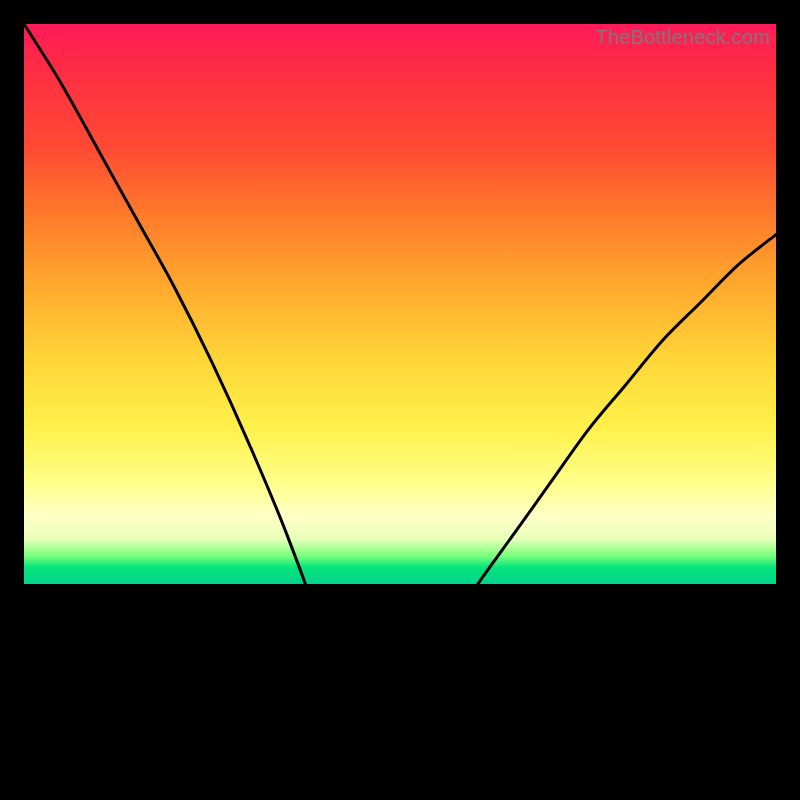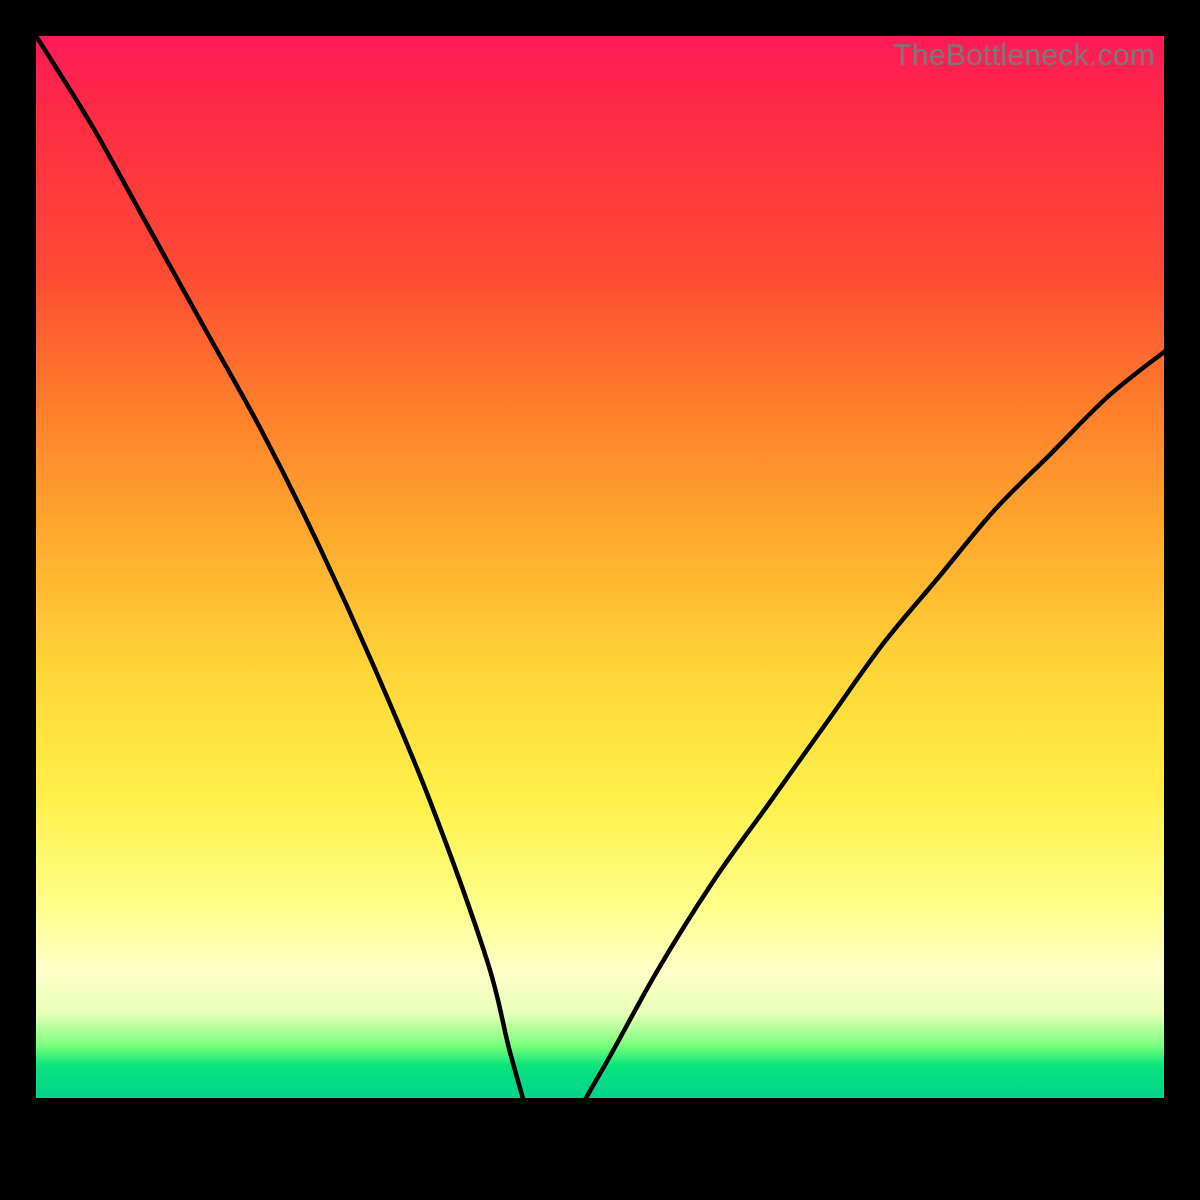--- a/index.html
+++ b/index.html
@@ -15,21 +15,21 @@
     position: relative;
     width: 800px;
     height: 800px;
     background: #000;
   }
   .plot-area {
     position: absolute;
     left: 24px;
     top: 24px;
     width: 752px;
-    height: 708px;
+    height: 560px;
     overflow: hidden;
   }
   
   .bg-gradient {
     position: absolute;
     inset: 0;
     background: linear-gradient(
       to bottom,
       #ff1a58 0%,
       #ff2c44 8%,

